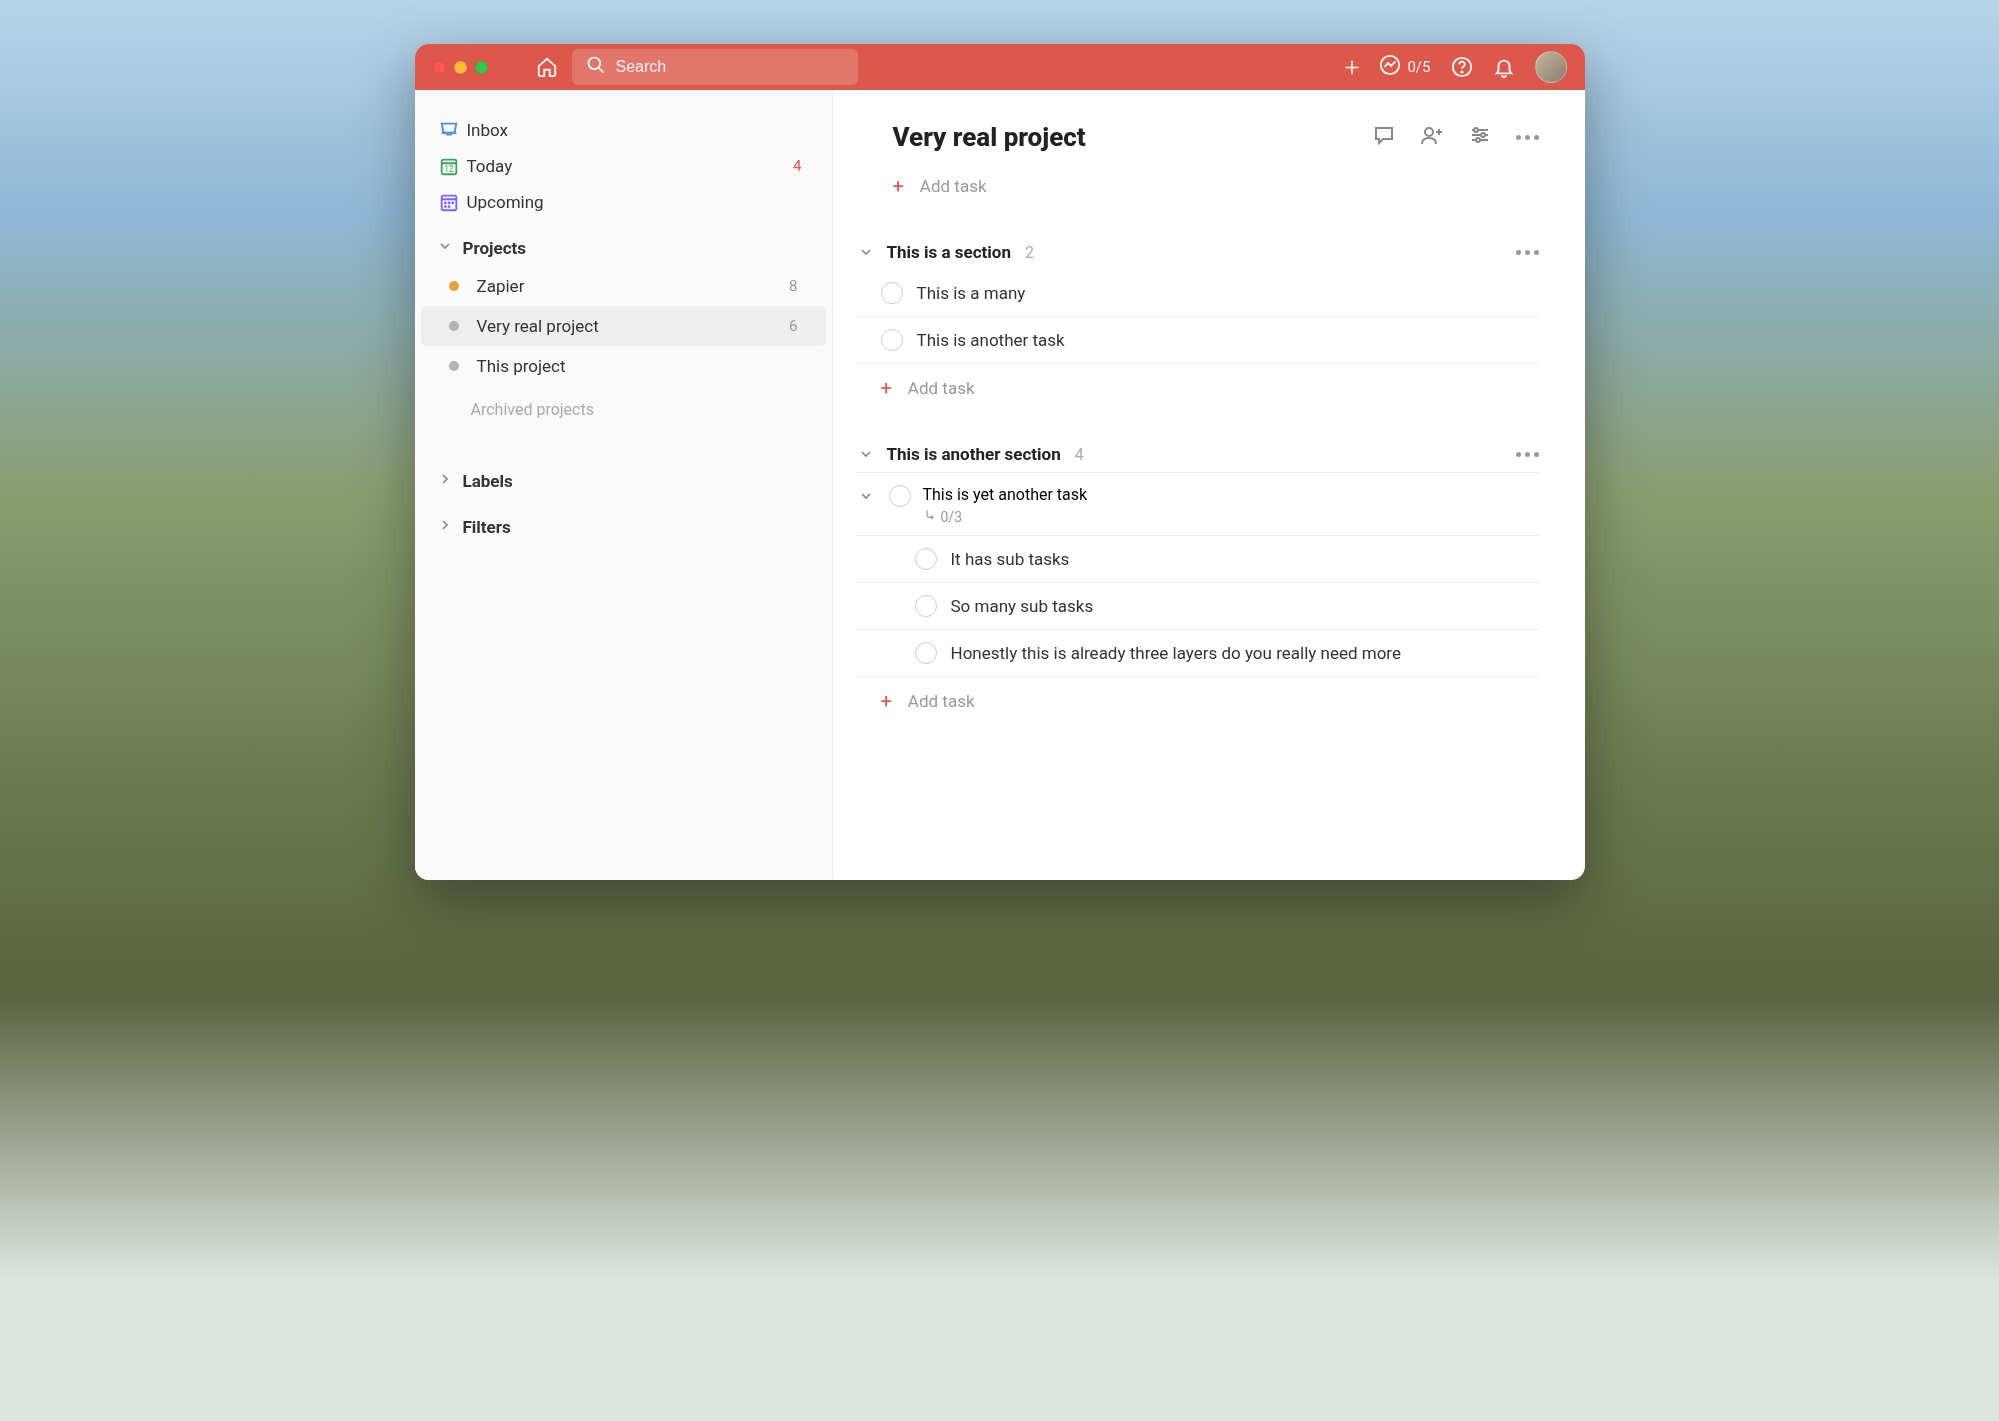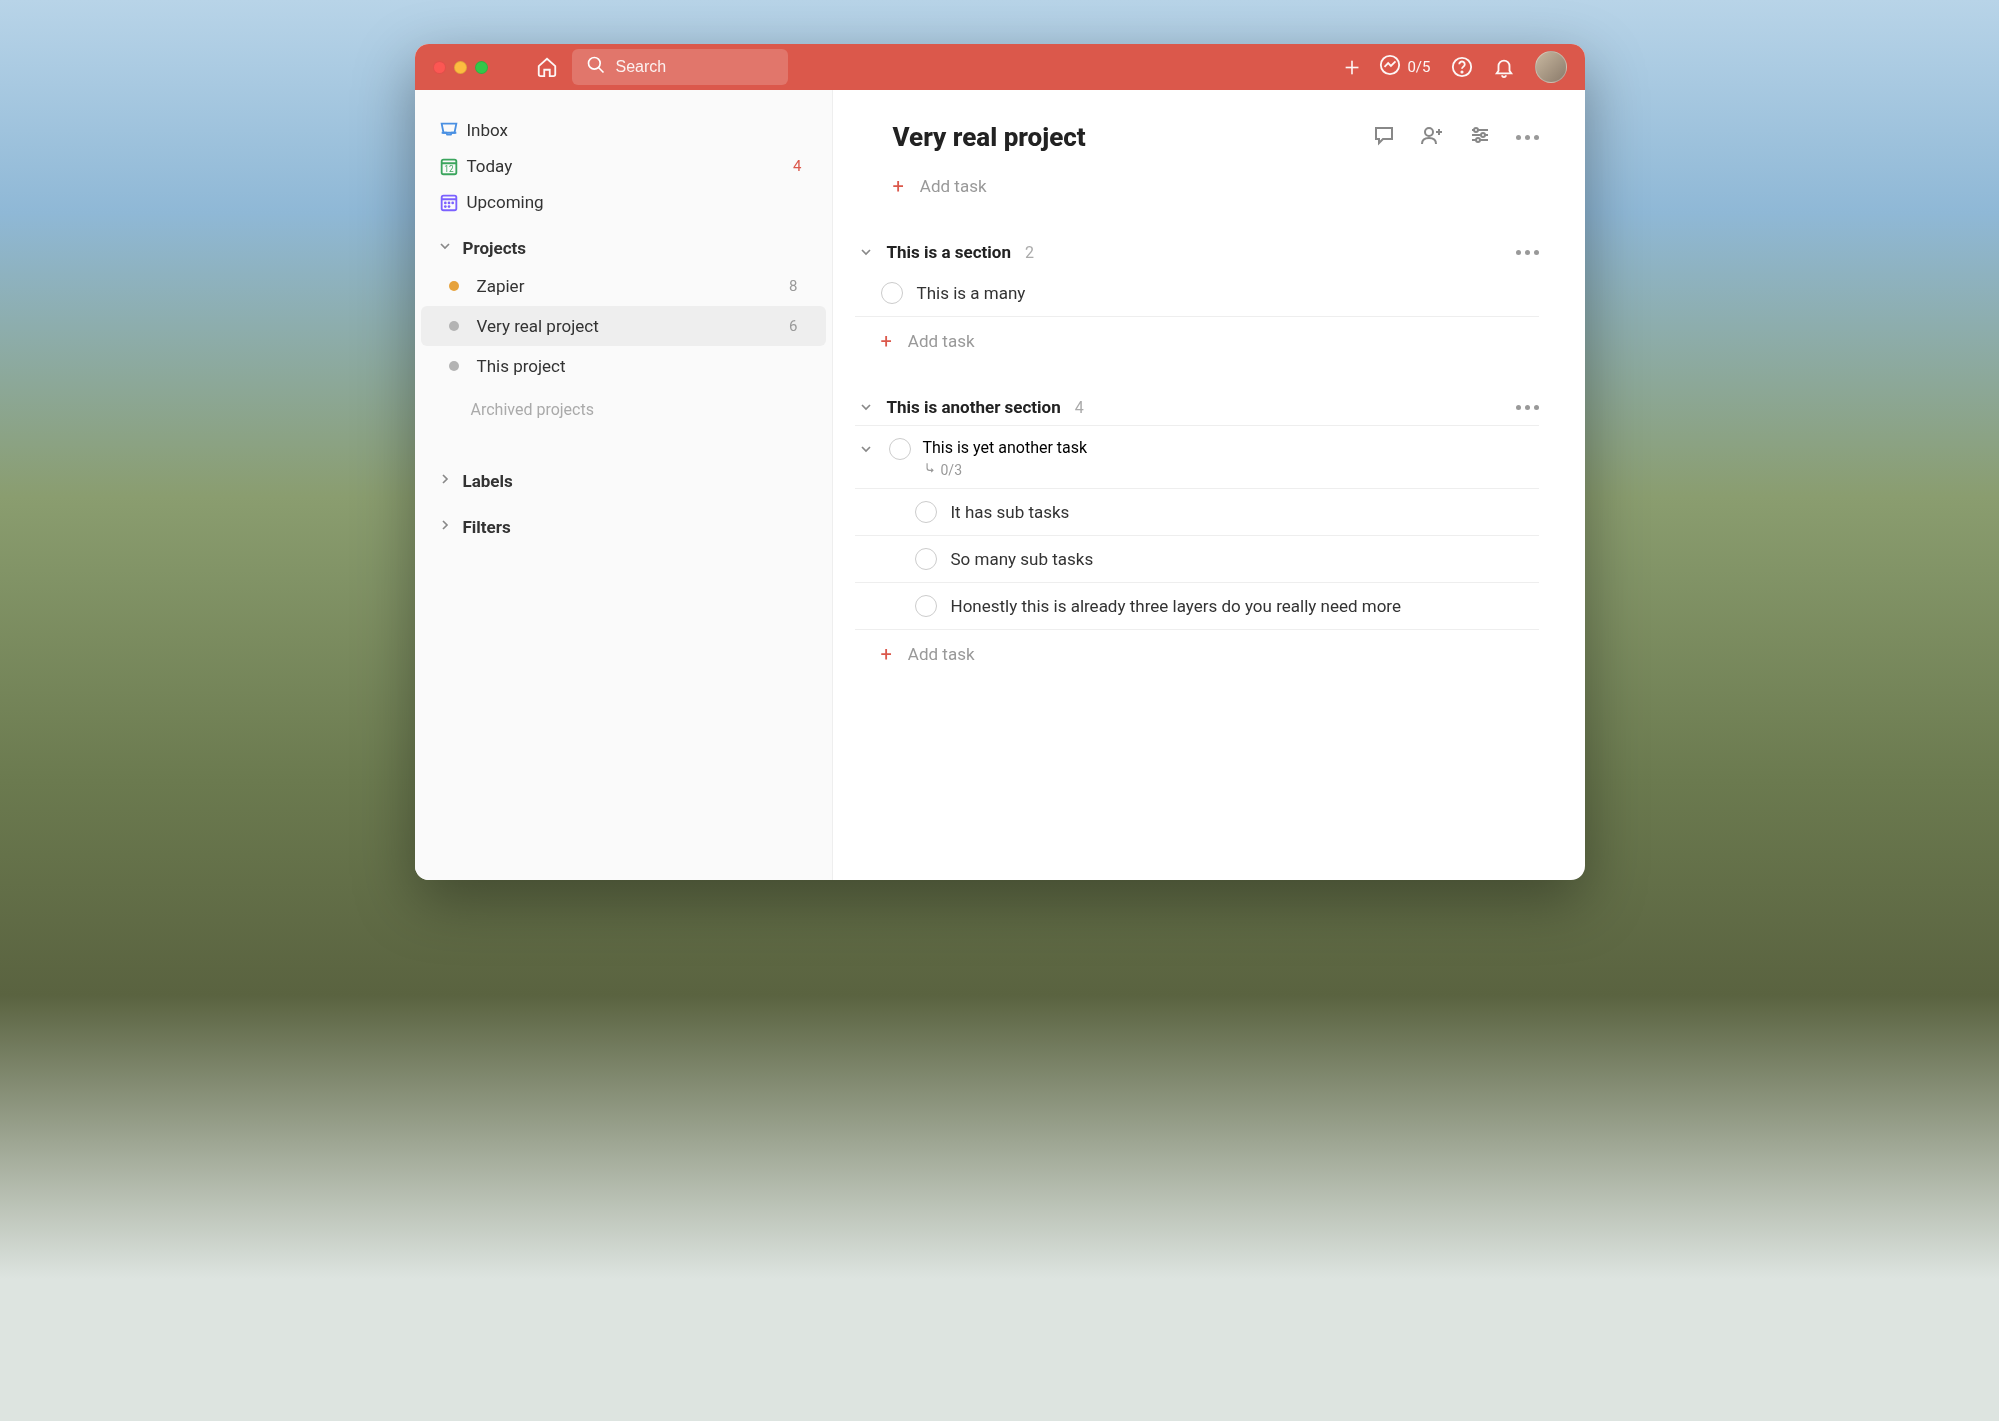--- a/index.html
+++ b/index.html
@@ -40,21 +40,21 @@
   .titlebar .tb-left { display: flex; align-items: center; gap: 14px; }
   .titlebar .tb-icon { color: #fff; opacity: 0.95; display:flex; align-items:center; justify-content:center; }
   .hamburger { width:22px; display:flex; flex-direction:column; gap:4px; }
   .hamburger span { height:2px; background:#fff; border-radius:1px; }
   .home-icon svg { width:22px; height:22px; }
   .search-box {
     display:flex; gap:10px;
     background: rgba(255,255,255,0.18);
     border-radius: 6px;
     padding: 6px 14px;
-    width: 216px;
+    width: 286px;
   }
   .search-box svg { width:20px; height:20px; }
   .search-box input {
     background:transparent; border:none; outline:none;
     color:#fff; font-size:16px; width:100%;
   }
   .search-box input::placeholder { color: rgba(255,255,255,0.9); }
   .titlebar .tb-right { margin-left:auto; display:flex; align-items:center; gap:20px; }
   .tb-right .tb-icon svg { width:22px; height:22px; }
   .progress-pill { display:flex; align-items:center; gap:6px; color:#fff; font-size:15px; }
@@ -381,20 +381,24 @@
           <span class="cnt">2</span>
           <span class="more-dots sec-more">
             <span></span>
               <span></span>
               <span></span>
           </span>
         </div>
         <div class="task-row">
           <span class="task-circle"></span>
           <span>This is a many</span>
+        </div>
+        <div class="task-row">
+          <span class="task-circle"></span>
+          <span>This is another task</span>
         </div>
         <div class="add-task-line">
           <span class="plus">+</span>
           <span>Add task</span>
         </div>
       </div>
 
       <div class="section">
         <div class="section-header">
           <span class="chev">

